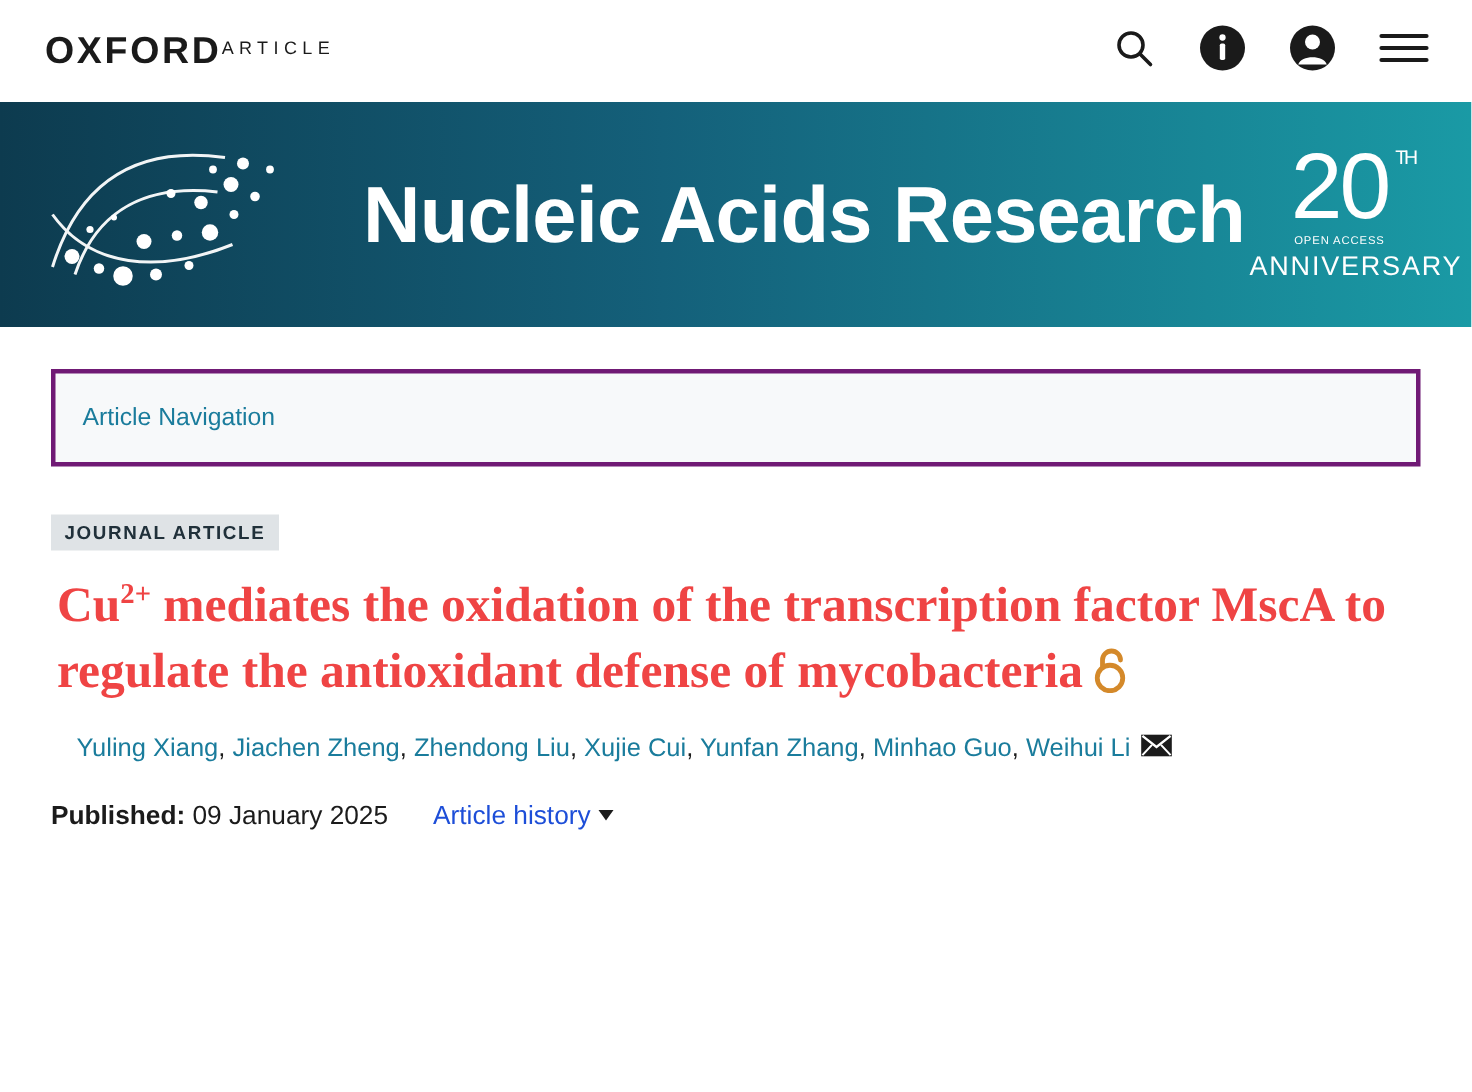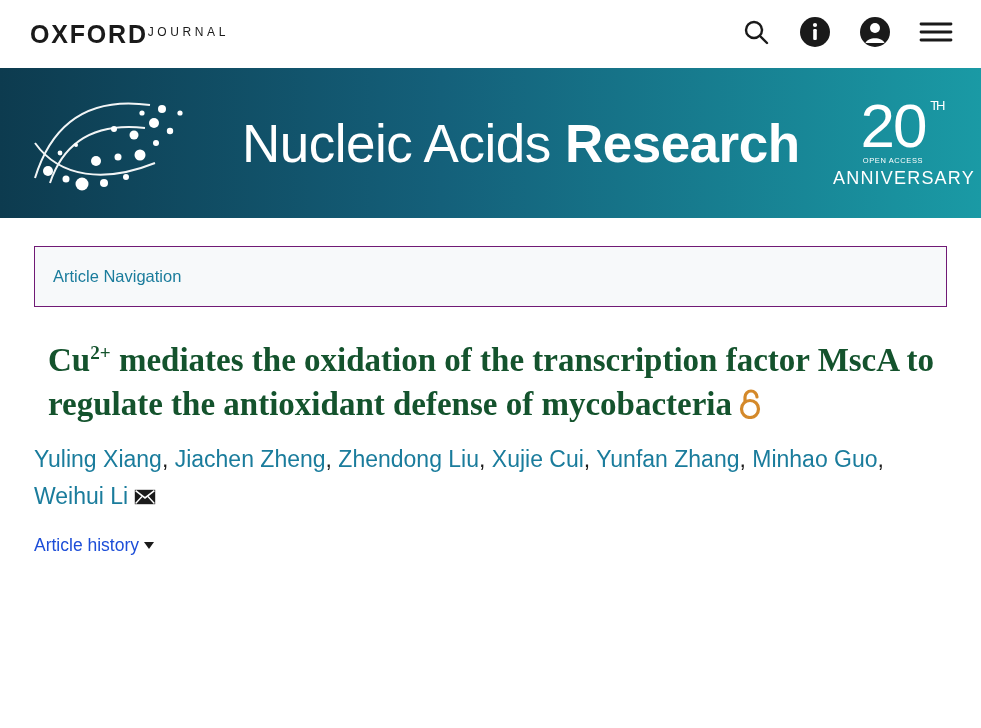--- a/index.html
+++ b/index.html
@@ -60,21 +60,21 @@
     margin-left: 30px;
     flex: none;
   }
   .banner-title {
     color: #ffffff;
     font-size: 53px;
     letter-spacing: -0.5px;
     margin-left: 12px;
     white-space: nowrap;
   }
-  .banner-title .light { font-weight: 400; }
+  .banner-title .light { font-weight: 700; }
   .banner-title .bold { font-weight: bold; margin-top: 39px; }
   .anniversary {
     position: absolute;
     right: 28px;
     top: 50%;
     transform: translateY(-50%);
     width: 120px;
     text-align: center;
     color: #ffffff;
   }
@@ -102,21 +102,21 @@
     font-size: 18px;
     letter-spacing: 1.2px;
     margin-top: 3px;
   }
 
   
   .content {
     padding: 28px 34px 0 34px;
   }
   .article-nav {
-    border: 1px solid #701a75;
+    border: 3px solid #701a75;
     background: #f7f9fa;
     padding: 20px 18px;
     margin-bottom: 32px;
   }
   .article-nav a {
     color: #1a7c9c;
     font-size: 16.5px;
     text-decoration: none;
   }
 
@@ -128,36 +128,36 @@
     font-weight: bold;
     letter-spacing: 1.1px;
     padding: 5px 9px;
   }
 
   h1.title {
     font-family: "Liberation Serif", serif;
     font-size: 33px;
     line-height: 1.33;
     font-weight: bold;
-    color: #14532d;
-    margin: 16px 0 10px 14px;
+    color: #ef4444;
+    margin: 16px 0 10px 4px;
     max-width: 920px;
   }
   h1.title sup { font-size: 0.58em; vertical-align: super; }
   .oa-lock {
     display: inline-block;
     vertical-align: -4px;
     margin-left: 6px;
   }
 
   .authors {
-    font-size: 23px;
+    font-size: 17px;
     line-height: 1.6;
     color: #1b1b1b;
-    margin: 8px 0 20px 0;
+    margin: 8px 0 20px 17px;
     max-width: 930px;
   }
   .authors a {
     color: #1a7c9c;
     text-decoration: none;
   }
   .env-icon {
     display: inline-block;
     vertical-align: -1px;
     margin-left: 6px;
@@ -199,21 +199,21 @@
     border-top: 7px solid #1b1b1b;
     vertical-align: 2px;
   }
 </style>
 </head>
 <body>
 
 <div class="topbar">
   <div class="logo">
     <span class="logo-main">OXFORD</span>
-    <span class="logo-sub">JOURNAL</span>
+    <span class="logo-sub">ARTICLE</span>
   </div>
   <div class="top-icons">
     <span class="ticon">
       <svg width="30" height="30" viewBox="0 0 30 30" fill="none" stroke="#1a1a1a" stroke-width="2.4">
         <circle cx="13" cy="13" r="8"></circle>
         <line x1="19" y1="19" x2="26" y2="26" stroke-linecap="round"></line>
       </svg>
     </span>
     <span class="ticon">
       <svg width="32" height="32" viewBox="0 0 32 32">
@@ -279,20 +279,21 @@
     <div class="anniv-label">ANNIVERSARY</div>
   </div>
 </div>
 
 <div class="content">
 
   <div class="article-nav">
     <a href="#">Article Navigation</a>
   </div>
 
+  <span class="badge">JOURNAL ARTICLE</span>
 
   <h1 class="title">
     <span>Cu</span><sup>2+</sup><span> mediates the oxidation of the transcription factor MscA to regulate the antioxidant defense of mycobacteria</span><span class="oa-lock"><svg width="26" height="32" viewBox="0 0 26 32">
           <path d="M7 14 V10 a6 6 0 0 1 12 0" fill="none" stroke="#d4892a" stroke-width="3.2" stroke-linecap="round"></path>
           <circle cx="12" cy="22" r="8.5" fill="none" stroke="#d4892a" stroke-width="3.2"></circle>
         </svg></span>
   </h1>
 
   <div class="authors">
     <a href="#">Yuling Xiang</a><span>, </span>
@@ -304,18 +305,22 @@
     <a href="#">Weihui Li</a><span class="env-icon"><svg width="22" height="16" viewBox="0 0 22 16">
           <rect x="0.8" y="0.8" width="20.4" height="14.4" fill="#1b1b1b"></rect>
           <path d="M1.6 1.6 L11 9 L20.4 1.6" fill="none" stroke="#ffffff" stroke-width="1.6"></path>
           <path d="M1.6 14.4 L8 7.6 M20.4 14.4 L14 7.6" fill="none" stroke="#ffffff" stroke-width="1.4"></path>
         </svg></span>
   </div>
 
 
 
   <div class="pubrow">
+    <div>
+      <span class="label">Published:</span>
+      <span>09 January 2025</span>
+    </div>
     <div class="history">
       <span>Article history</span><span class="caret"></span>
     </div>
   </div>
 
 </div>
 
 </body></html>

